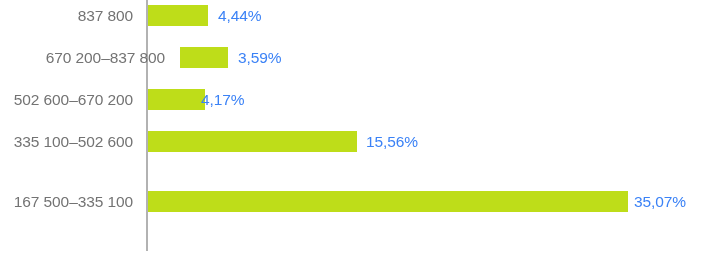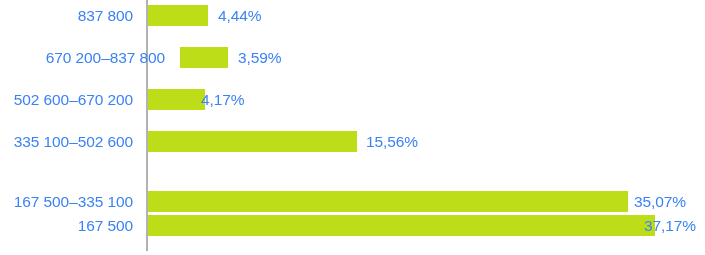--- a/index.html
+++ b/index.html
@@ -39,21 +39,21 @@
     height: 21px;
   }
   .cat-label {
     position: absolute;
     left: 0px;
     width: 133px;
     text-align: right;
     top: 50%;
     transform: translateY(-50%);
     font-size: 15.5px;
-    color: #3b82f6;
+    color: #737373;
     white-space: nowrap;
     letter-spacing: -0.1px;
   }
   .bar-track {
     position: absolute;
     left: 148px;
     top: 0;
     height: 21px;
   }
   .bar {
@@ -114,22 +114,15 @@
     </div>
 
     <div class="bar-row" style="top:191px;">
       <div class="cat-label">167 500–335 100</div>
       <div class="bar-track">
         <div class="bar" style="width:480px;"></div>
         <div class="value-label" style="left:486px;">35,07%</div>
       </div>
     </div>
 
-    <div class="bar-row" style="top:215px;">
-      <div class="cat-label">167 500</div>
-      <div class="bar-track">
-        <div class="bar" style="width:507px;"></div>
-        <div class="value-label" style="left:496px;">37,17%</div>
-      </div>
-    </div>
 
   </div>
 </div>
 
 </body></html>

